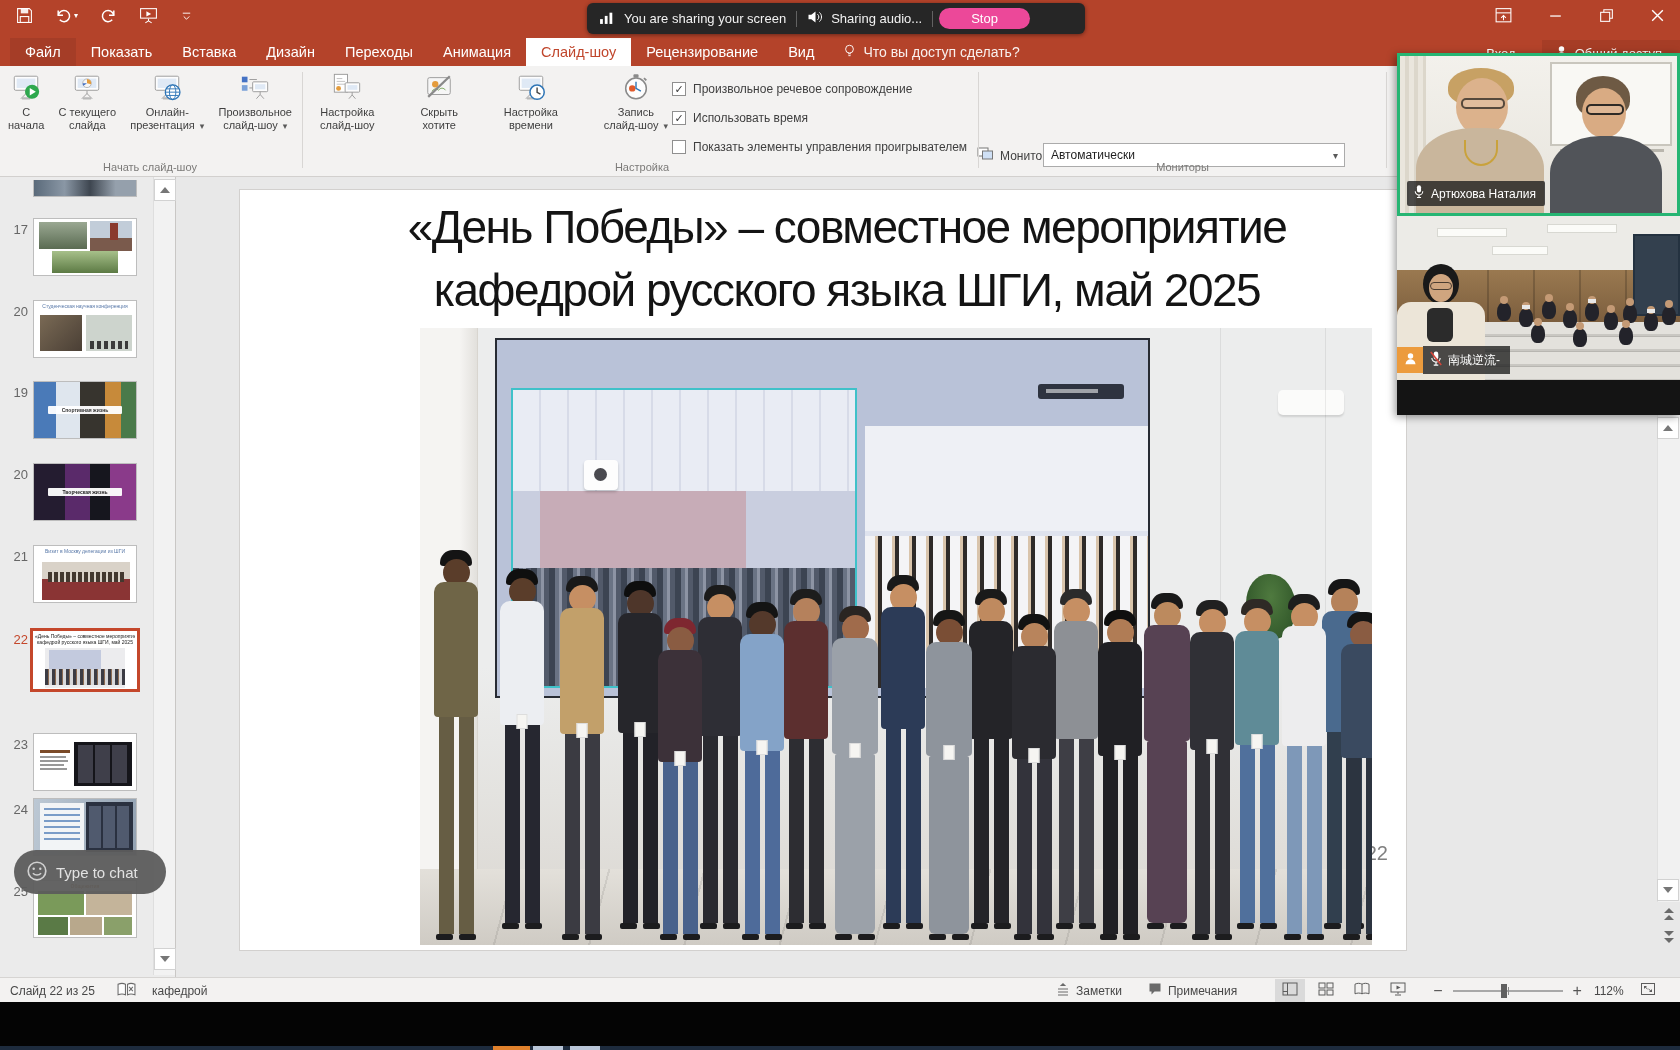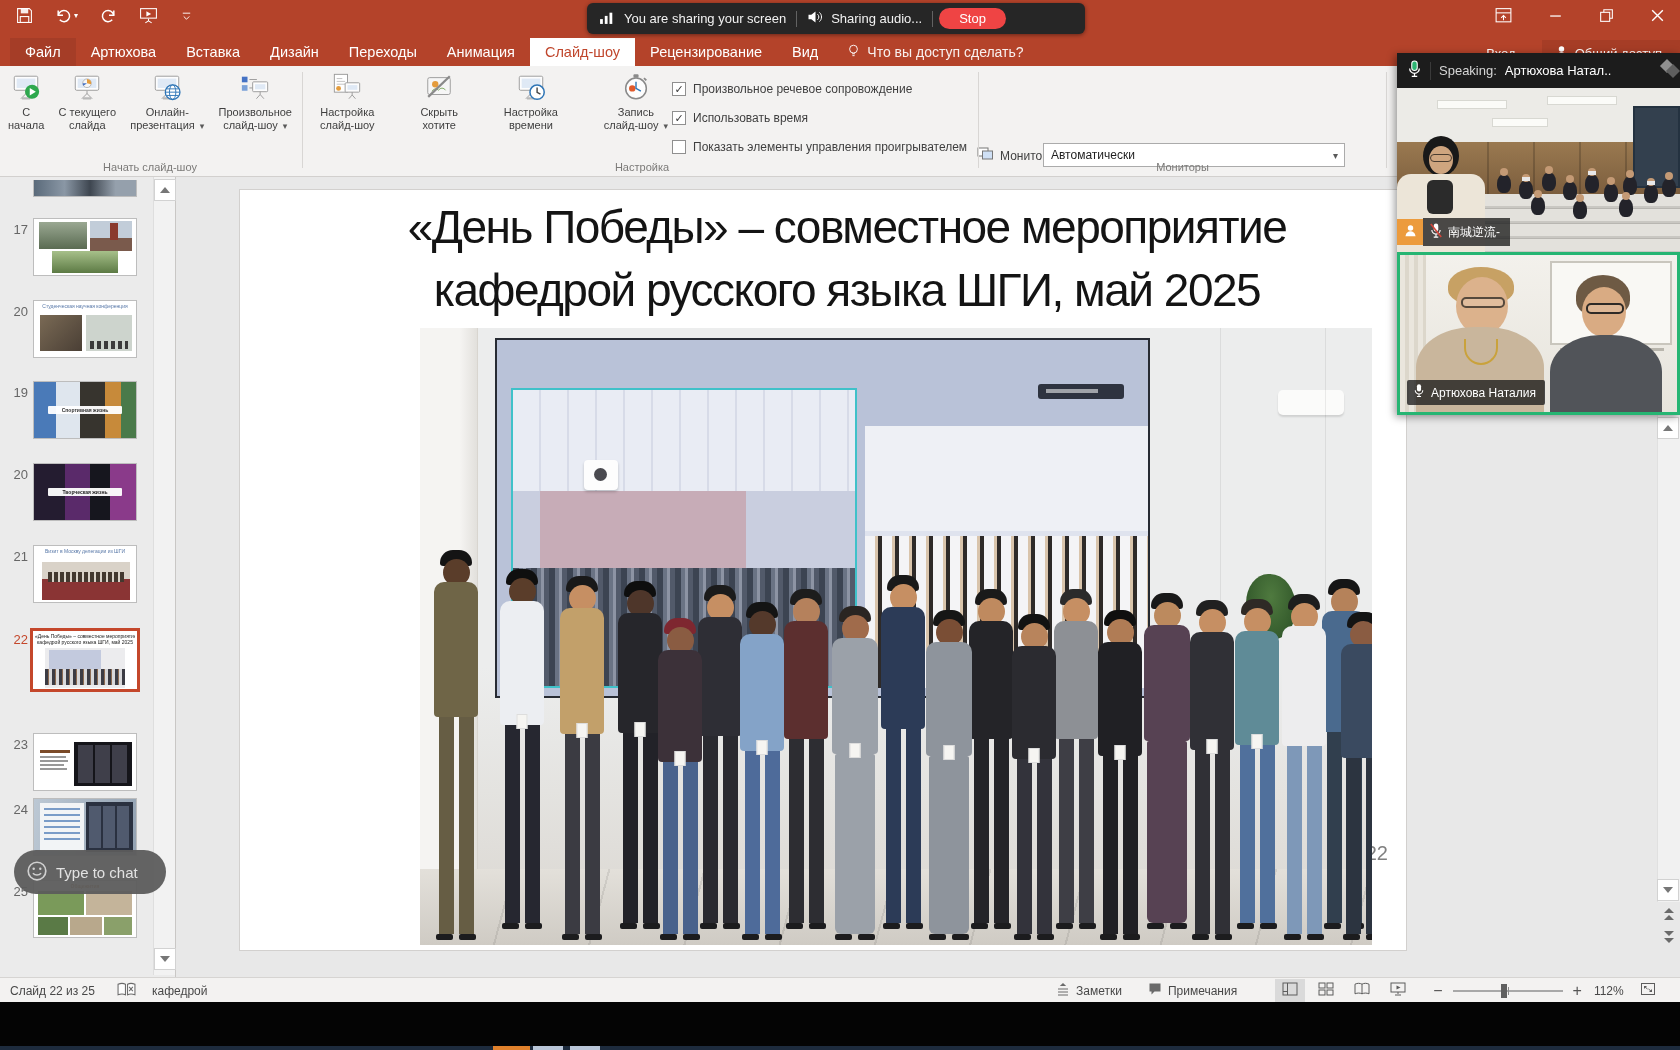--- a/index.html
+++ b/index.html
@@ -14,21 +14,21 @@
   .win-controls{position:absolute;right:14px;top:6px;display:flex;gap:34px;align-items:center;}
   .account{position:absolute;top:40px;right:0;height:26px;display:flex;align-items:center;color:#fff;font-size:13px;z-index:5;}
   .signin{margin-right:26px;}
   .share-btn{background:#a63d26;height:26px;display:flex;align-items:center;gap:6px;padding:0 18px 0 12px;}
 
   
   .share-bar{position:absolute;left:587px;top:3px;width:498px;height:31px;background:#262626;border-radius:6px;
     display:flex;align-items:center;color:#f2f2f2;font-size:13px;z-index:60;box-shadow:0 1px 4px rgba(0,0,0,.45);padding:0 8px 0 12px;}
   .share-bar .seg{display:flex;align-items:center;gap:8px;padding:0 10px;}
   .share-div{width:1px;height:16px;background:rgba(255,255,255,.28);}
-  .stop-btn{margin-left:6px;background:#ef4444;color:#fff;border-radius:11px;padding:3px 20px;font-size:13px;cursor:default;}
+  .stop-btn{margin-left:6px;background:#ec4899;color:#fff;border-radius:11px;padding:3px 32px;font-size:13px;cursor:default;}
 
   
   .tabs{position:absolute;left:10px;top:38px;height:28px;display:flex;align-items:stretch;z-index:4;}
   .tab{display:flex;align-items:center;padding:0 15px;color:#fff;font-size:14.5px;cursor:default;white-space:nowrap;}
   .tab.filetab{background:#a53d27;}
   .tab.active{background:#fff;color:#c0462c;}
   .tellme{display:flex;align-items:center;gap:7px;color:rgba(255,255,255,.92);font-size:14px;padding:0 10px;margin-left:4px;}
 
   
   .ribbon{position:absolute;left:0;top:66px;width:1680px;height:111px;background:#f3f2f1;border-bottom:1px solid #d2d0ce;}
@@ -237,21 +237,21 @@
         <span><svg xmlns="http://www.w3.org/2000/svg" width="15" height="15" viewBox="0 0 16 16">
               <circle cx="8" cy="5.3" r="2.9" fill="#fff"></circle>
               <path d="M2.6 14c.6-3.6 3-5.1 5.4-5.1s4.8 1.5 5.4 5.1z" fill="#fff"></path>
             </svg></span>
         <span>Общий доступ</span>
       </span>
     </div>
     <div class="tabs">
       <span id="tabs-holder" style="display:flex">
           <span class="tab filetab">Файл</span>
-          <span class="tab">Артюхова</span>
+          <span class="tab">Показать</span>
           <span class="tab">Вставка</span>
           <span class="tab">Дизайн</span>
           <span class="tab">Переходы</span>
           <span class="tab">Анимация</span>
           <span class="tab active">Слайд-шоу</span>
           <span class="tab">Рецензирование</span>
           <span class="tab">Вид</span>
         </span>
       <span class="tellme">
         <span><svg xmlns="http://www.w3.org/2000/svg" width="13" height="16" viewBox="0 0 14 16">
@@ -937,33 +937,42 @@
   </div>
 
   <div class="blackband"></div>
   <div class="taskstrip">
     <i style="left:493px;width:37px;background:#e0812c"></i>
     <i style="left:533px;width:30px;background:#b9c6d8"></i>
     <i style="left:570px;width:30px;background:#b9c6d8"></i>
   </div>
 
   <div class="vpanel">
-    <div class="vhead">
-      <span><svg xmlns="http://www.w3.org/2000/svg" width="15" height="19" viewBox="0 0 14 18">
-            <rect x="4.4" y="1" width="5.2" height="9" rx="2.6" fill="#2db573" stroke="#fff" stroke-width="1"></rect>
-            <path d="M2.4 8a4.6 4.6 0 0 0 9.2 0" fill="none" stroke="#fff" stroke-width="1.2"></path>
-            <path d="M7 12.8V15.2M4.4 15.6h5.2" stroke="#fff" stroke-width="1.2"></path>
-          </svg></span>
-      <span class="vh-div"></span>
-      <span class="sp">Speaking:</span>
-      <span class="nm">Артюхова Натал..</span>
-      <span class="vdiamond">
-          <i></i>
-          <i></i>
-        </span>
+    <div class="vtile vt1">
+      <div class="curtain"></div>
+      <div class="board"></div>
+
+      <div class="w-hair" style="left:48px;top:12px;width:66px;height:38px;background:#c7a164"></div>
+      <div class="w-head" style="left:56px;top:22px;width:52px;height:58px;background:#dcb28c"></div>
+      <div class="w-glass" style="left:61px;top:42px;width:44px"></div>
+      <div class="w-torso" style="left:16px;top:72px;width:128px;height:90px;background:#c9b69c"></div>
+      <div class="necklace" style="left:64px;top:84px"></div>
+
+      <div class="w-hair" style="left:176px;top:20px;width:54px;height:42px;background:#6e5a44"></div>
+      <div class="w-head" style="left:182px;top:32px;width:44px;height:50px;background:#d9ab83"></div>
+      <div class="w-glass" style="left:186px;top:48px;width:38px;border-color:#2e2a26"></div>
+      <div class="w-torso" style="left:150px;top:80px;width:112px;height:82px;background:#515459"></div>
+      <div class="vlabel">
+        <span><svg xmlns="http://www.w3.org/2000/svg" width="12" height="16" viewBox="0 0 14 18">
+              <rect x="4.6" y="1" width="4.8" height="8.6" rx="2.4" fill="#fff"></rect>
+              <path d="M2.6 8a4.4 4.4 0 0 0 8.8 0" fill="none" stroke="#fff" stroke-width="1.2"></path>
+              <path d="M7 12.6V15M4.6 15.5h4.8" stroke="#fff" stroke-width="1.2"></path>
+            </svg></span>
+        <span>Артюхова Наталия</span>
+      </div>
     </div>
     <div class="vtile vt2">
       <div class="ceil2"></div>
       <div class="lightbar" style="left:40px;top:12px;width:70px"></div>
       <div class="lightbar" style="left:150px;top:8px;width:70px"></div>
       <div class="lightbar" style="left:95px;top:30px;width:56px"></div>
       <div class="wood"></div>
       <div class="winR"></div>
       <div class="desks"></div>
       <div class="stu" style="left:100px;top:86px"></div>
@@ -994,43 +1003,20 @@
           <span><svg xmlns="http://www.w3.org/2000/svg" width="14" height="17" viewBox="0 0 14 18">
                 <rect x="4.6" y="1.5" width="4.8" height="8.6" rx="2.4" fill="#fff"></rect>
                 <path d="M2.6 8.5a4.4 4.4 0 0 0 8.8 0" fill="none" stroke="#fff" stroke-width="1.2"></path>
                 <path d="M7 13V15.5M4.6 16h4.8" stroke="#fff" stroke-width="1.2"></path>
                 <path d="M1.5 2l11 14" stroke="#d4453a" stroke-width="1.7"></path>
               </svg></span>
           <span>南城逆流-</span>
         </span>
       </div>
     </div>
-    <div class="vtile vt1">
-      <div class="curtain"></div>
-      <div class="board"></div>
-
-      <div class="w-hair" style="left:48px;top:12px;width:66px;height:38px;background:#c7a164"></div>
-      <div class="w-head" style="left:56px;top:22px;width:52px;height:58px;background:#dcb28c"></div>
-      <div class="w-glass" style="left:61px;top:42px;width:44px"></div>
-      <div class="w-torso" style="left:16px;top:72px;width:128px;height:90px;background:#c9b69c"></div>
-      <div class="necklace" style="left:64px;top:84px"></div>
-
-      <div class="w-hair" style="left:176px;top:20px;width:54px;height:42px;background:#6e5a44"></div>
-      <div class="w-head" style="left:182px;top:32px;width:44px;height:50px;background:#d9ab83"></div>
-      <div class="w-glass" style="left:186px;top:48px;width:38px;border-color:#2e2a26"></div>
-      <div class="w-torso" style="left:150px;top:80px;width:112px;height:82px;background:#515459"></div>
-      <div class="vlabel">
-        <span><svg xmlns="http://www.w3.org/2000/svg" width="12" height="16" viewBox="0 0 14 18">
-              <rect x="4.6" y="1" width="4.8" height="8.6" rx="2.4" fill="#fff"></rect>
-              <path d="M2.6 8a4.4 4.4 0 0 0 8.8 0" fill="none" stroke="#fff" stroke-width="1.2"></path>
-              <path d="M7 12.6V15M4.6 15.5h4.8" stroke="#fff" stroke-width="1.2"></path>
-            </svg></span>
-        <span>Артюхова Наталия</span>
-      </div>
-    </div>
   </div>
 
   <div class="chatbubble">
     <span><svg xmlns="http://www.w3.org/2000/svg" width="22" height="22" viewBox="0 0 20 20">
           <circle cx="10" cy="10" r="8" fill="none" stroke="#d0d0d0" stroke-width="1.5"></circle>
           <circle cx="7" cy="8" r="1.1" fill="#d0d0d0"></circle>
           <circle cx="13" cy="8" r="1.1" fill="#d0d0d0"></circle>
           <path d="M6.3 12c2 2.2 5.4 2.2 7.4 0" fill="none" stroke="#d0d0d0" stroke-width="1.5"></path>
         </svg></span>
     <span>Type to chat</span>

